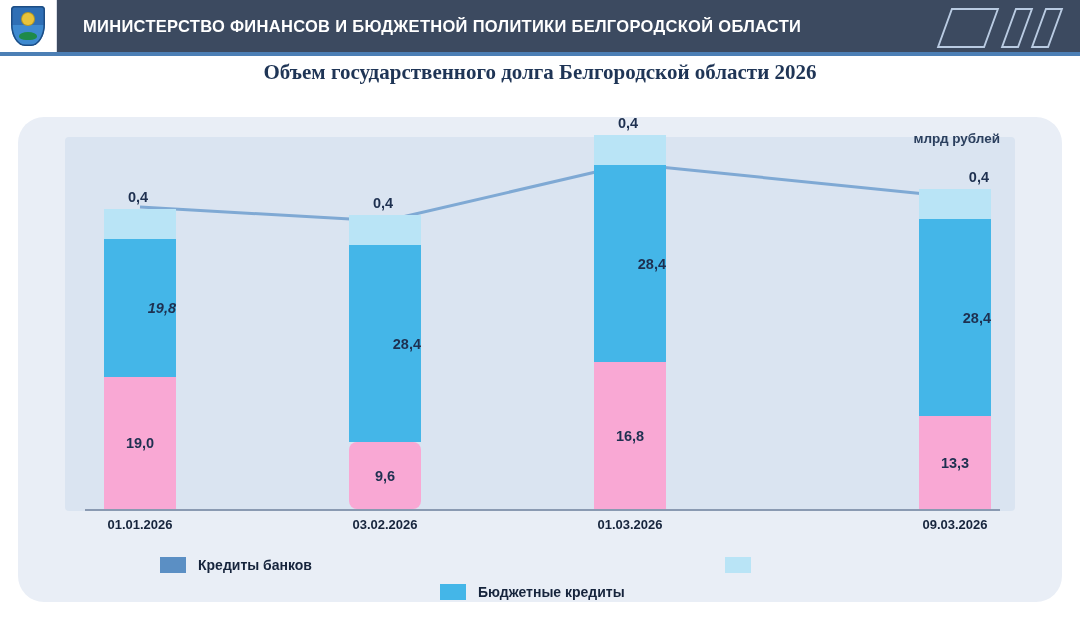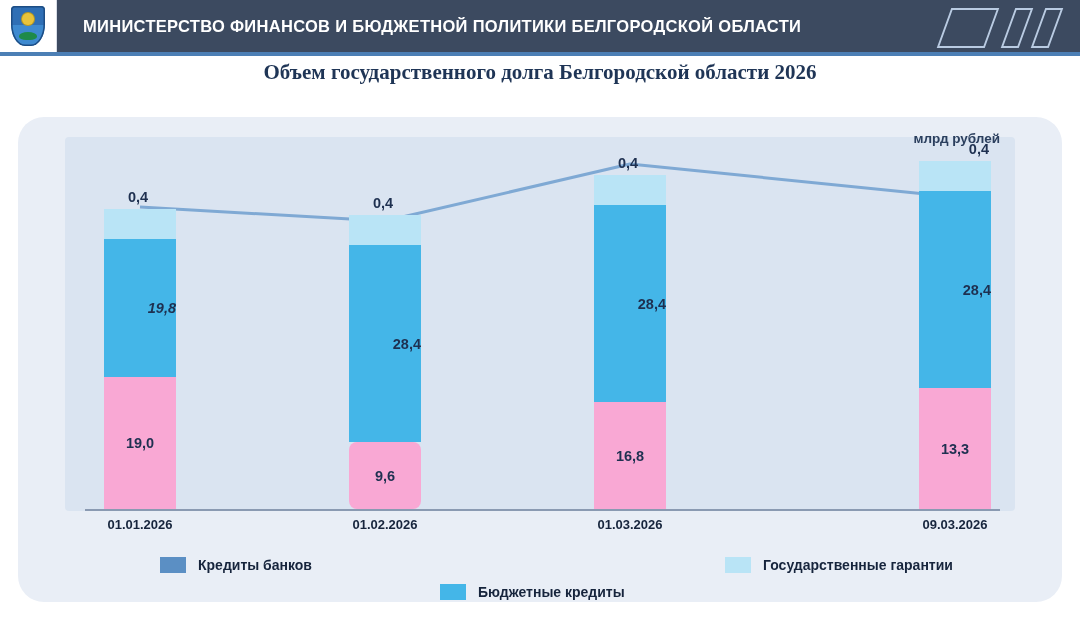--- a/index.html
+++ b/index.html
@@ -311,61 +311,60 @@
       </div>
       <div class="seg budget" style="height:197px;">
         <span class="seg-label">28,4</span>
       </div>
       <div class="seg guarantee" style="height:30px;">
         <span class="seg-label">0,4</span>
       </div>
     </div>
 
     <div class="bar-group" style="left:529px;">
-      <div class="seg bank" style="height:107px;">
+      <div class="seg bank" style="height:147px;">
         <span class="seg-label">16,8</span>
       </div>
       <div class="seg budget" style="height:197px;">
         <span class="seg-label">28,4</span>
       </div>
       <div class="seg guarantee" style="height:30px;">
         <span class="seg-label">0,4</span>
       </div>
     </div>
 
     <div class="bar-group" style="left:854px;">
-      <div class="seg bank" style="height:121px;">
+      <div class="seg bank" style="height:93px;">
         <span class="seg-label">13,3</span>
       </div>
       <div class="seg budget" style="height:197px;">
         <span class="seg-label">28,4</span>
       </div>
       <div class="seg guarantee lbl-inside-right" style="height:30px;">
         <span class="seg-label">0,4</span>
       </div>
     </div>
   </div>
 
   <div class="x-labels">
     <div class="x-label" style="left:5px;">01.01.2026</div>
-    <div class="x-label" style="left:250px;">01.02.2026</div>
+    <div class="x-label" style="left:250px;">03.02.2026</div>
     <div class="x-label" style="left:495px;">01.03.2026</div>
     <div class="x-label" style="left:820px;">09.03.2026</div>
   </div>
 
   <div class="legend">
     <div class="legend-item" style="left:95px;">
       <span class="legend-swatch" style="background:#5b8fc4;"></span>
       <span class="legend-text">Кредиты банков</span>
     </div>
     <div class="legend-item" style="left:375px;margin-top:27px;">
       <span class="legend-swatch" style="background:#44b6e8;"></span>
       <span class="legend-text">Бюджетные кредиты</span>
     </div>
     <div class="legend-item" style="left:660px;">
       <span class="legend-swatch" style="background:#b9e4f6;"></span>
-      <span class="legend-text">Государственные гарантии</span>
     </div>
   </div>
 
 </div>
 
 <div class="bottom-strip"></div>
 
 </body></html>

